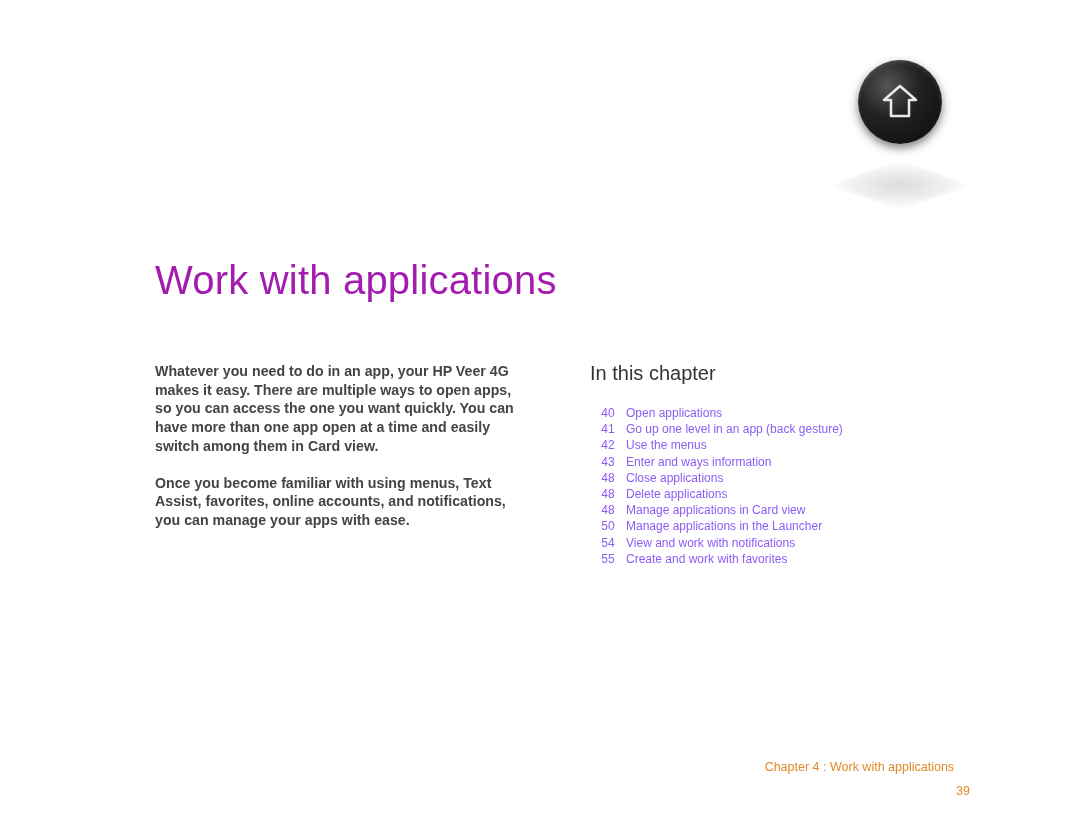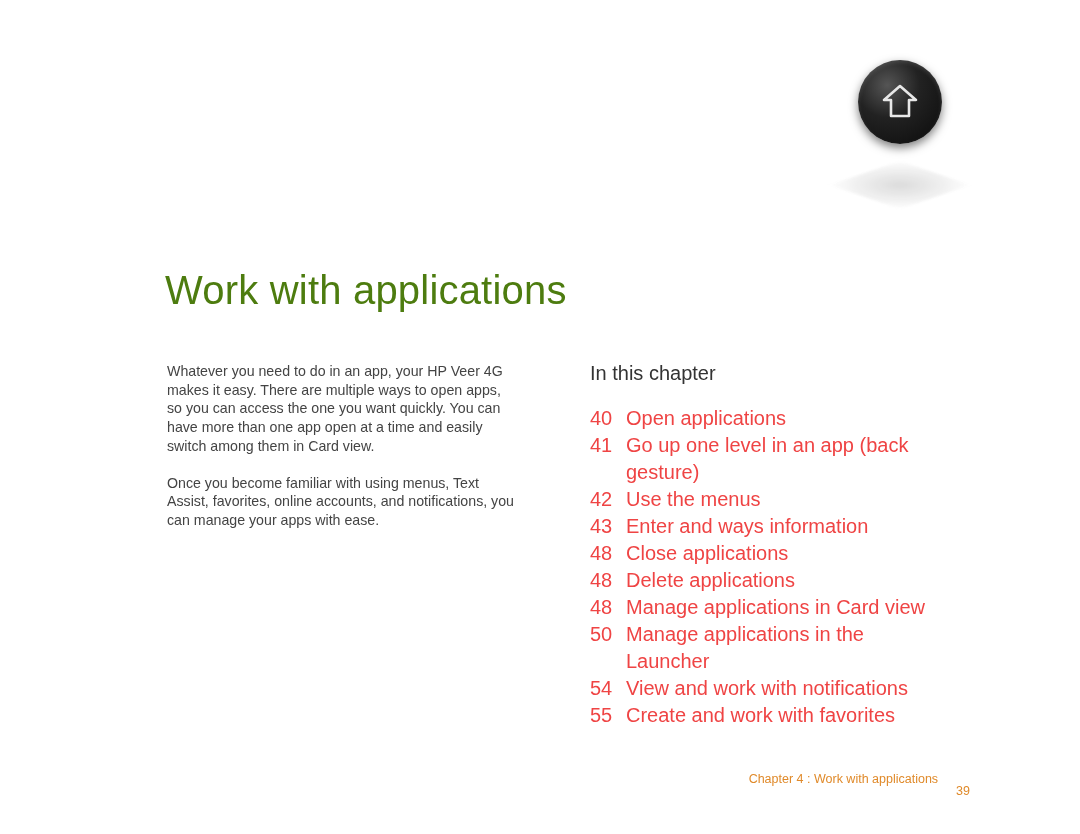--- a/index.html
+++ b/index.html
@@ -43,69 +43,70 @@
     box-shadow: 0 4px 10px rgba(0,0,0,0.5), inset 0 2px 4px rgba(255,255,255,0.15);
     display: flex;
     align-items: center;
     justify-content: center;
   }
   .home-btn svg { width: 48px; height: 48px; }
   h1.title {
     position: absolute;
     left: 155px;
     top: 258px;
-    margin: 10px;
+    margin: 0;
     font-size: 40px;
     font-weight: 300;
-    color: #4d7c0f;
+    color: #a21caf;
     letter-spacing: 0.2px;
   }
   .intro {
     position: absolute;
     left: 155px;
     top: 362px;
     width: 360px;
     font-size: 14.2px;
     line-height: 1.32;
     color: #444;
     font-weight: 400;
   }
-  .intro p { margin: 0 0 18px 12px; }
+  .intro p { margin: 0 0 18px 0; font-weight: bold; }
   .toc {
     position: absolute;
     left: 590px;
     top: 362px;
     width: 360px;
   }
   .toc-heading {
     font-size: 20px;
     font-weight: 500;
     color: #333;
     margin: 0 0 20px 0;
   }
   .toc-row {
     display: flex;
-    font-size: 20px;
+    font-size: 12px;
     line-height: 1.35;
-    color: #ef4444;
+    color: #8b5cf6;
     margin-bottom: 0;
+    text-align: center;
   }
   .toc-page {
     width: 36px;
     flex-shrink: 0;
   }
   .footer {
     position: absolute;
     bottom: 36px;
     right: 110px;
     font-size: 12.5px;
     color: #e08a2a;
     display: flex;
-    align-items: center;
-    gap: 18px;
+    align-items: flex-start;
+    gap: 2px;
   }
   .footer-pagenum { color: #e08a2a; margin-top: 24px; }
 </style>
 </head>
 <body>
 
 <div class="icon-wrap">
   <div class="shadow-diamond"></div>
   <div class="home-btn">
     <svg viewBox="0 0 48 48">

